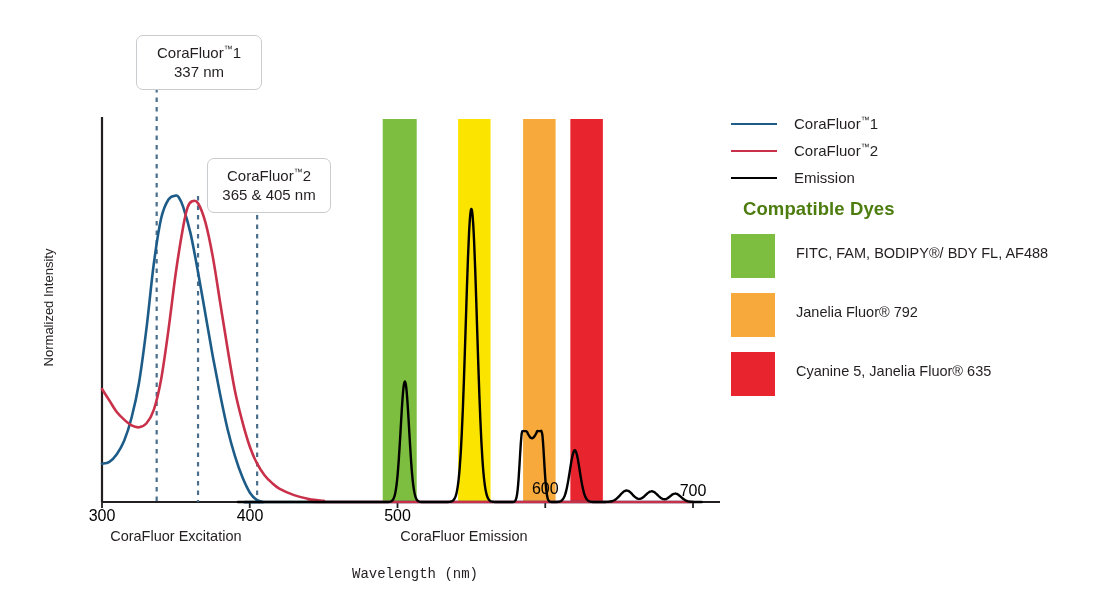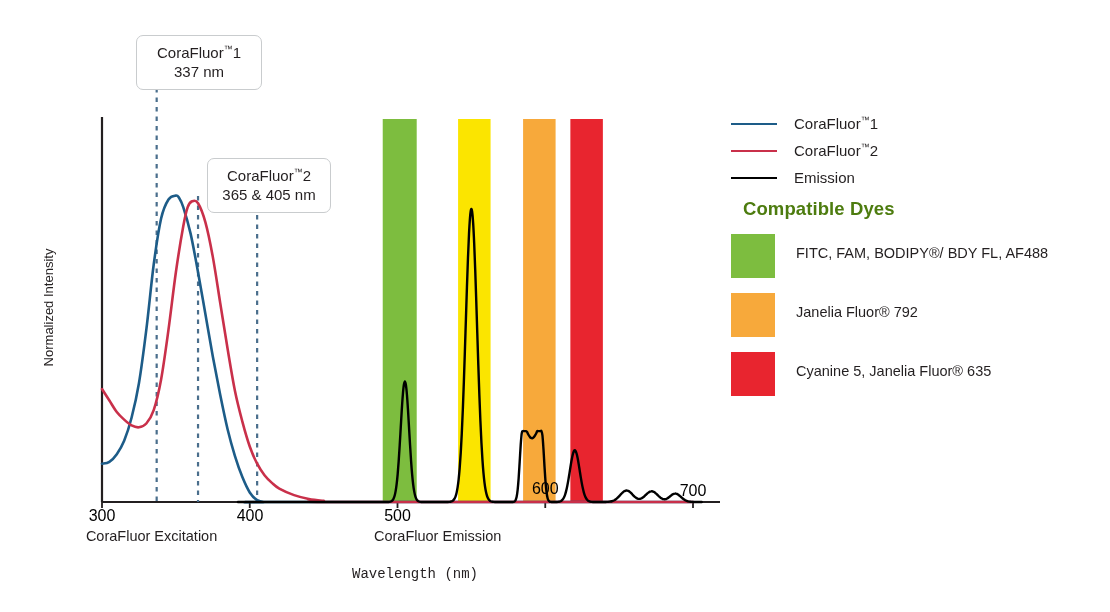--- a/index.html
+++ b/index.html
@@ -32,21 +32,21 @@
   }
   #x-axis-title{
     left:265px;top:566px;width:300px;text-align:center;font-size:14px;font-family:Liberation Mono, monospace;
   }
   .tick-label{
     position:absolute;font-size:16px;color:#000000;
     text-align:center;width:60px;
   }
   .region-label{
     position:absolute;font-size:14.5px;color:#231f20;
-    text-align:left;white-space:nowrap;
+    text-align:center;white-space:nowrap;
   }
 
   
   .callout{
     position:absolute;
     border:1px solid #c9ccce;
     border-radius:7px;
     background:#ffffff;
     text-align:center;
     padding:7px 12px 8px;

